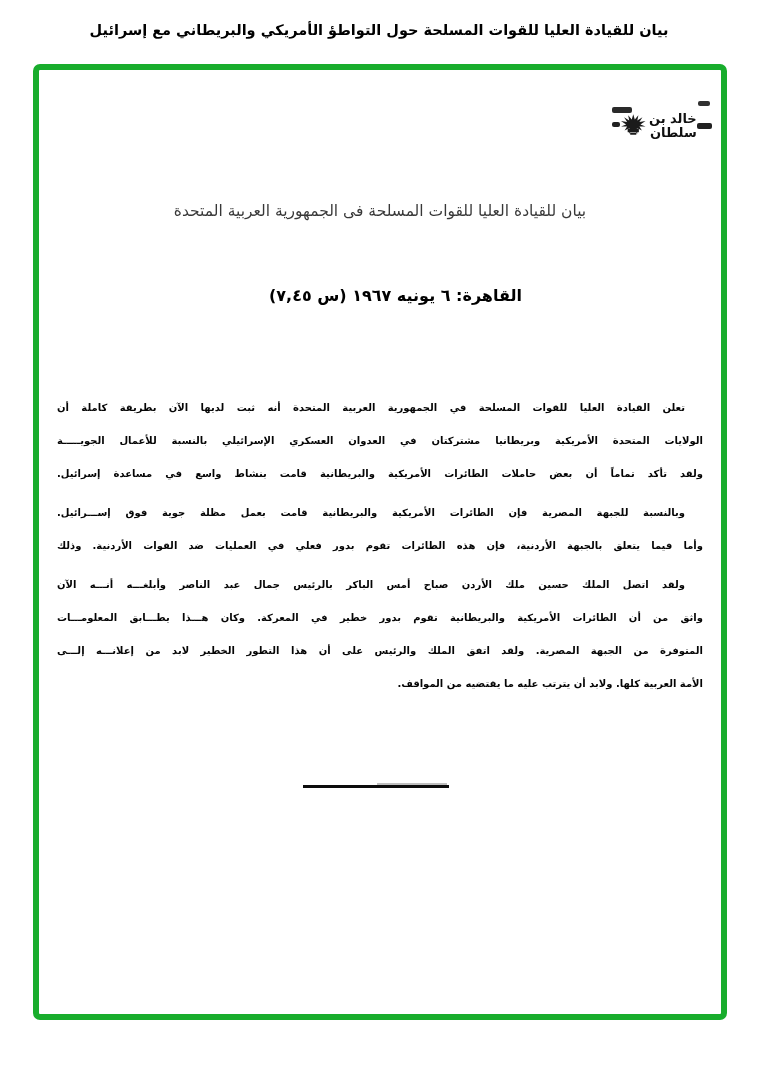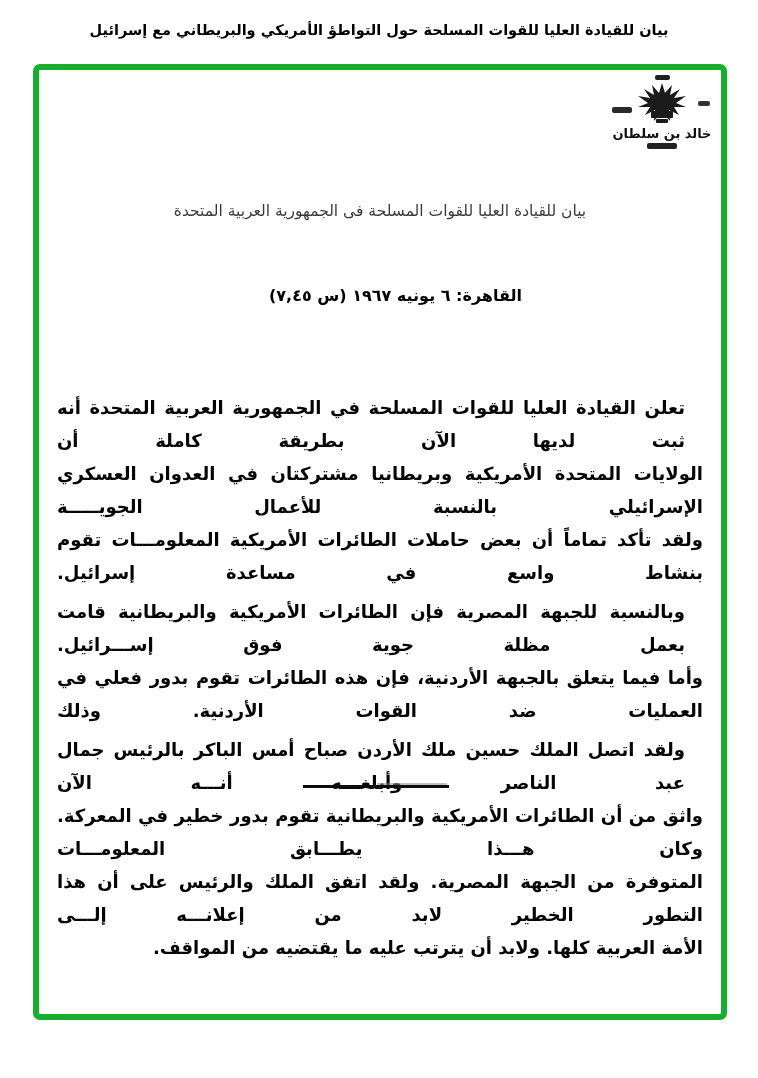--- a/index.html
+++ b/index.html
@@ -11,21 +11,21 @@
     position:absolute;top:22px;left:0;right:0;text-align:center;direction:rtl;
     font-size:14.5px;font-weight:bold;letter-spacing:.2px;
   }
   .green-box{
     position:absolute;left:33px;top:64px;width:682px;height:944px;
     border:6px solid #18ad2c;border-radius:7px;background:#fff;
   }
   
   .stamp{
     position:absolute;left:573px;top:5px;width:100px;height:100px;
-    display:flex;flex-direction:column;align-items:center;
+    display:flex;flex-direction:row;align-items:center;
     filter:blur(0.4px) contrast(1.05);opacity:.95;
   }
   .stamp-bar{background:#1b1b1b;border-radius:2px;}
   .bar-top{width:15px;height:5px;margin-bottom:2px;}
   .bar-bottom{width:30px;height:6px;margin-top:2px;}
   .stamp-side{position:absolute;left:0px;top:32px;width:20px;height:6px;background:#242424;border-radius:2px;}
   .stamp-side2{position:absolute;right:2px;top:26px;width:12px;height:5px;background:#2a2a2a;border-radius:2px;}
   .stamp-name{direction:rtl;font-size:13px;font-weight:bold;line-height:14px;margin-top:1px;color:#0a0a0a;}
   .emblem{display:block;}
   
@@ -38,21 +38,21 @@
   .title2{top:165px;}
   .doc-date{
     position:absolute;left:0;right:0;text-align:center;direction:rtl;
     font-size:16px;font-weight:bold;white-space:nowrap;
   }
   .date1{top:216px;padding-left:31px;}
   .date2{top:248px;}
   
   .body-text{
     position:absolute;left:18px;top:321px;width:646px;direction:rtl;
-    font-size:18px;font-weight:bold;color:#050505;
+    font-size:10px;font-weight:bold;color:#050505;
   }
   .para{margin:0 0 6px 0;}
   .bline{line-height:33px;overflow:hidden;}
   .bline.stretch{text-align:justify;text-align-last:justify;}
   .bline.lastline{text-align:right;text-align-last:right;}
   .bline.indent{padding-right:18px;}
   
   .divider{position:absolute;left:264px;top:715px;width:146px;height:3px;background:#0c0c0c;}
   .divider-shadow{position:absolute;left:338px;top:713px;width:70px;height:2px;background:#8a8a8a;opacity:.55;}
 </style>
@@ -81,21 +81,21 @@
     </div>
 
     <div class="doc-title title1">بيان للقيادة العليا للقوات المسلحة فى الجمهورية العربية المتحدة</div>
 
     <div class="doc-date date1">القاهرة: ٦ يونيه ١٩٦٧ (س ٧,٤٥)</div>
 
     <div class="body-text" id="body-text">
         <div class="para">
           <div class="bline stretch indent">تعلن القيادة العليا للقوات المسلحة في الجمهورية العربية المتحدة أنه ثبت لديها الآن بطريقة كاملة أن</div>
           <div class="bline stretch">الولايات المتحدة الأمريكية وبريطانيا مشتركتان في العدوان العسكري الإسرائيلي بالنسبة للأعمال الجويـــــة</div>
-          <div class="bline stretch">ولقد تأكد تماماً أن بعض حاملات الطائرات الأمريكية المعلومـــات تقوم بنشاط واسع في مساعدة إسرائيل.</div>
+          <div class="bline stretch">ولقد تأكد تماماً أن بعض حاملات الطائرات الأمريكية والبريطانية قامت بنشاط واسع في مساعدة إسرائيل.</div>
         </div>
         <div class="para">
           <div class="bline stretch indent">وبالنسبة للجبهة المصرية فإن الطائرات الأمريكية والبريطانية قامت بعمل مظلة جوية فوق إســـرائيل.</div>
           <div class="bline stretch">وأما فيما يتعلق بالجبهة الأردنية، فإن هذه الطائرات تقوم بدور فعلي في العمليات ضد القوات الأردنية. وذلك</div>
         </div>
         <div class="para">
           <div class="bline stretch indent">ولقد اتصل الملك حسين ملك الأردن صباح أمس الباكر بالرئيس جمال عبد الناصر وأبلغـــه أنـــه الآن</div>
           <div class="bline stretch">واثق من أن الطائرات الأمريكية والبريطانية تقوم بدور خطير في المعركة. وكان هـــذا يطـــابق المعلومـــات</div>
           <div class="bline stretch">المتوفرة من الجبهة المصرية. ولقد اتفق الملك والرئيس على أن هذا التطور الخطير لابد من إعلانـــه إلـــى</div>
           <div class="bline lastline">الأمة العربية كلها. ولابد أن يترتب عليه ما يقتضيه من المواقف.</div>

